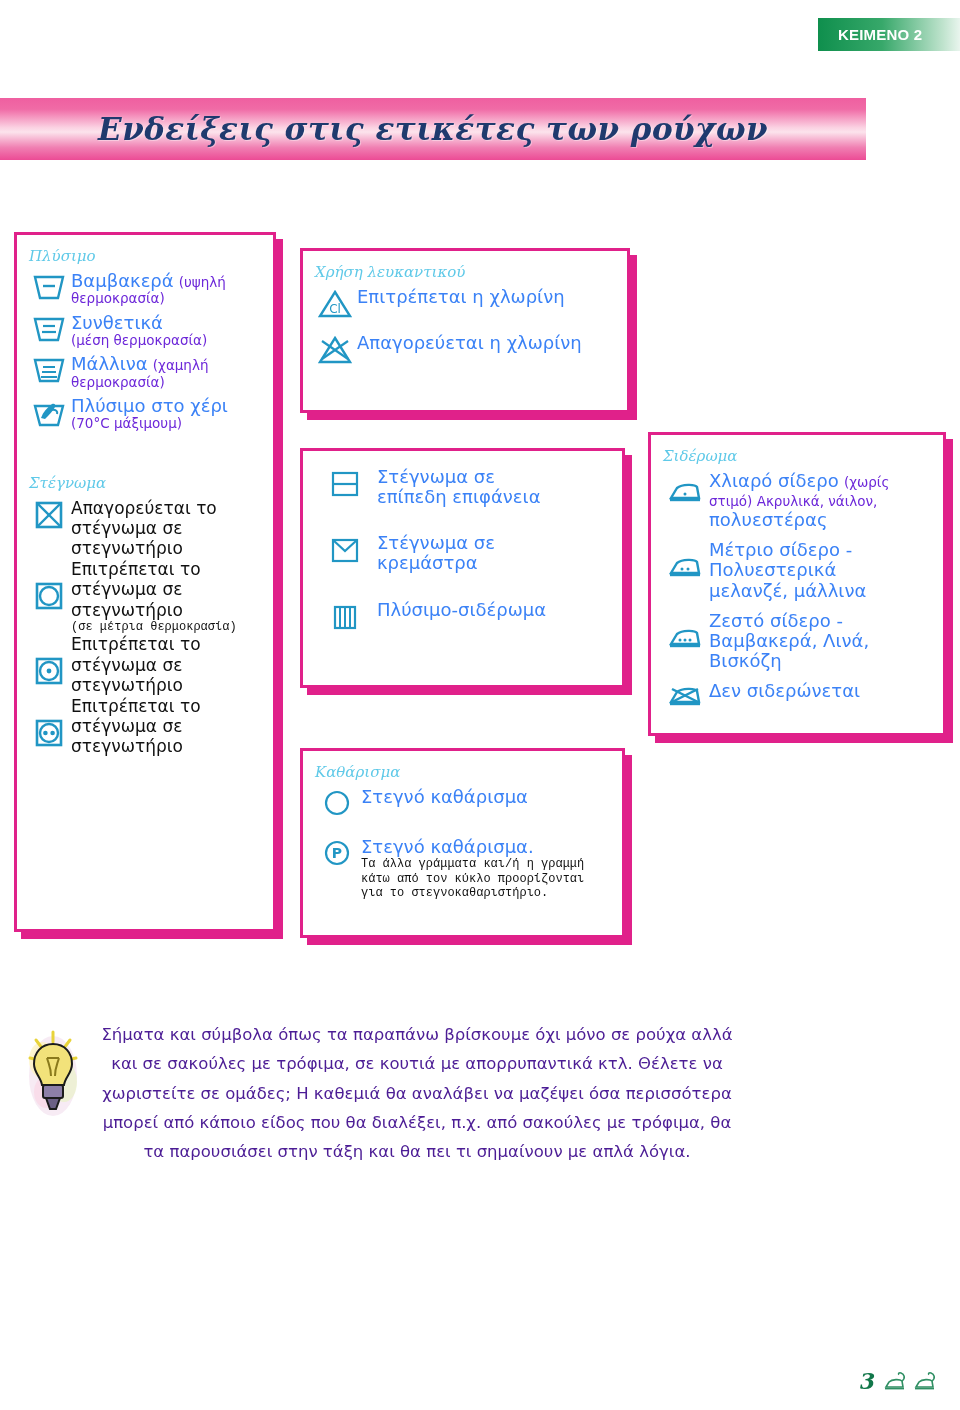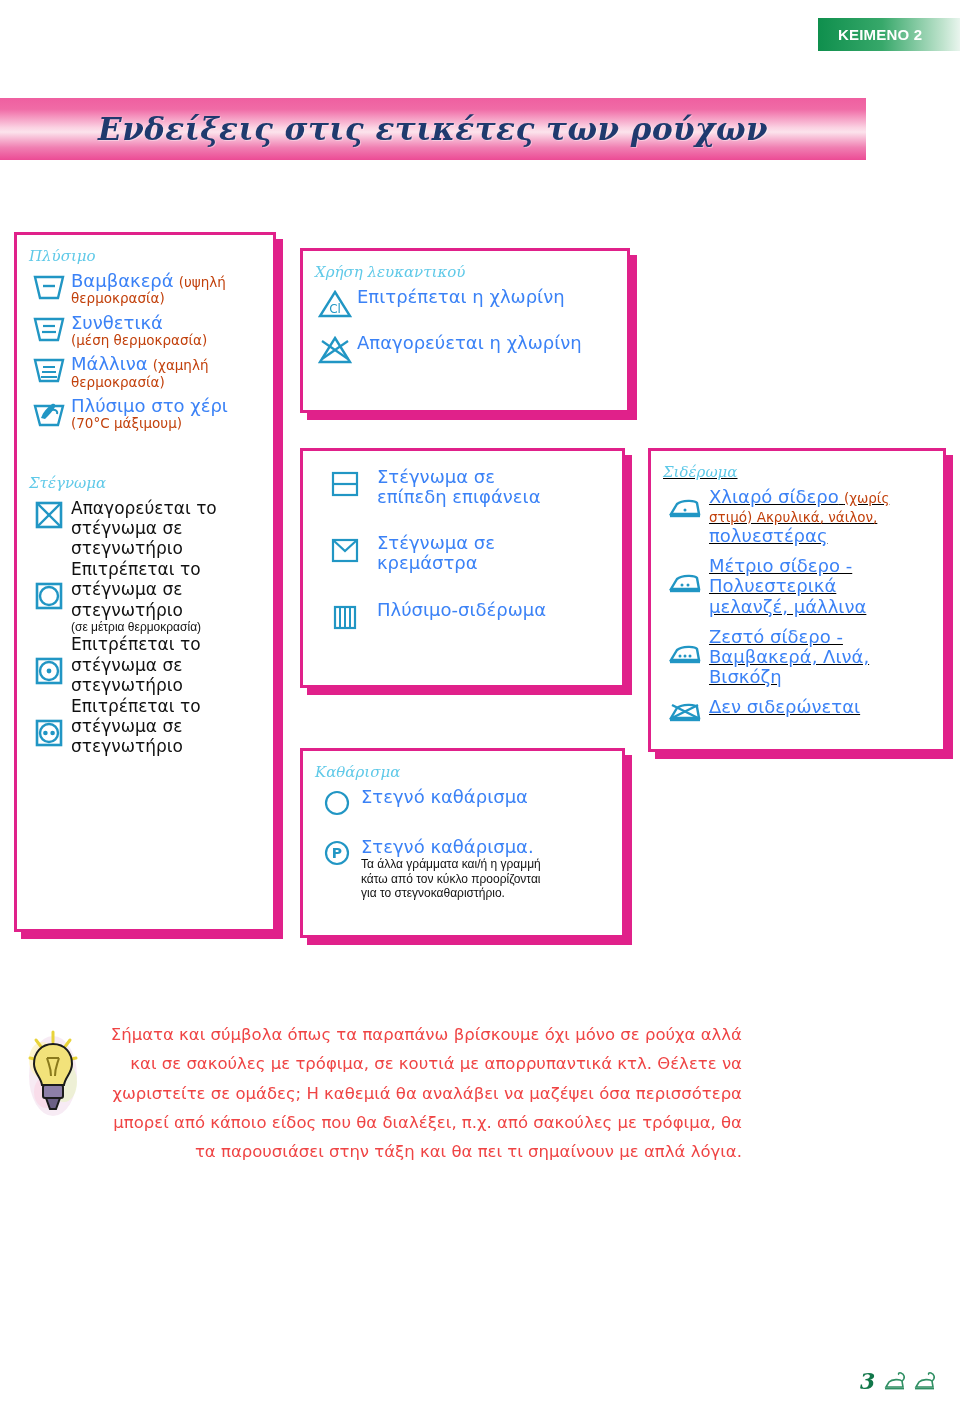--- a/index.html
+++ b/index.html
@@ -63,45 +63,45 @@
 
   .row { display: flex; align-items: flex-start; margin-bottom: 6px; }
   .row .ico { flex: 0 0 auto; width: 44px; display:flex; justify-content:center; padding-top:2px;}
   .row .txt { flex: 1 1 auto; }
 
   .lbl-main {
     color:#3b82f6; font-size: 18px; line-height: 1.12;
     font-family: "DejaVu Sans", sans-serif;
   }
   .lbl-sub {
-    color:#c2410c; font-size: 13.5px; line-height: 1.15;
+    color:#6d28d9; font-size: 13.5px; line-height: 1.15;
     font-family: "DejaVu Sans", sans-serif;
   }
   .lbl-tiny {
     color:#111; font-size: 12px; line-height: 1.2;
-    font-family: Liberation Sans, sans-serif;
+    font-family: Liberation Mono, monospace;
   }
   .lbl-mid { color:#111; font-size: 17px; line-height:1.2; }
 
   
   #panel-wash-dry { left: 14px;  top: 232px;  width: 262px; height: 700px; }
   #panel-bleach   { left: 300px; top: 248px;  width: 330px; height: 165px; }
   #panel-drymeth  { left: 300px; top: 448px;  width: 325px; height: 240px; }
   #panel-clean    { left: 300px; top: 748px;  width: 325px; height: 190px; }
-  #panel-iron     { left: 648px; top: 448px;  width: 298px; height: 304px; text-decoration: underline; }
+  #panel-iron     { left: 648px; top: 432px;  width: 298px; height: 304px; }
 
   
   .note { position:absolute; left: 22px; top: 1020px; width: 720px; display:flex; }
   .bulb { flex: 0 0 auto; width: 62px; height: 104px; position: relative; margin-right: 8px; }
   .note-body { flex:1 1 auto; }
   .note-body p {
-    margin: 0; color:#ef4444;
+    margin: 0; color:#4c1d95;
     font-size: 16.5px; line-height: 1.78;
     font-family: "DejaVu Sans", sans-serif;
-    text-align: right;
+    text-align: center;
   }
 
   
   .footer { position:absolute; left: 860px; top: 1368px; display:flex; align-items:center; gap:9px; }
   .pagenum {
     color:#12774a; font-family:"DejaVu Serif", serif; font-style: italic;
     font-size: 22px; font-weight: bold;
   }
   .footer-glyphs { display:flex; gap:4px; }
 

